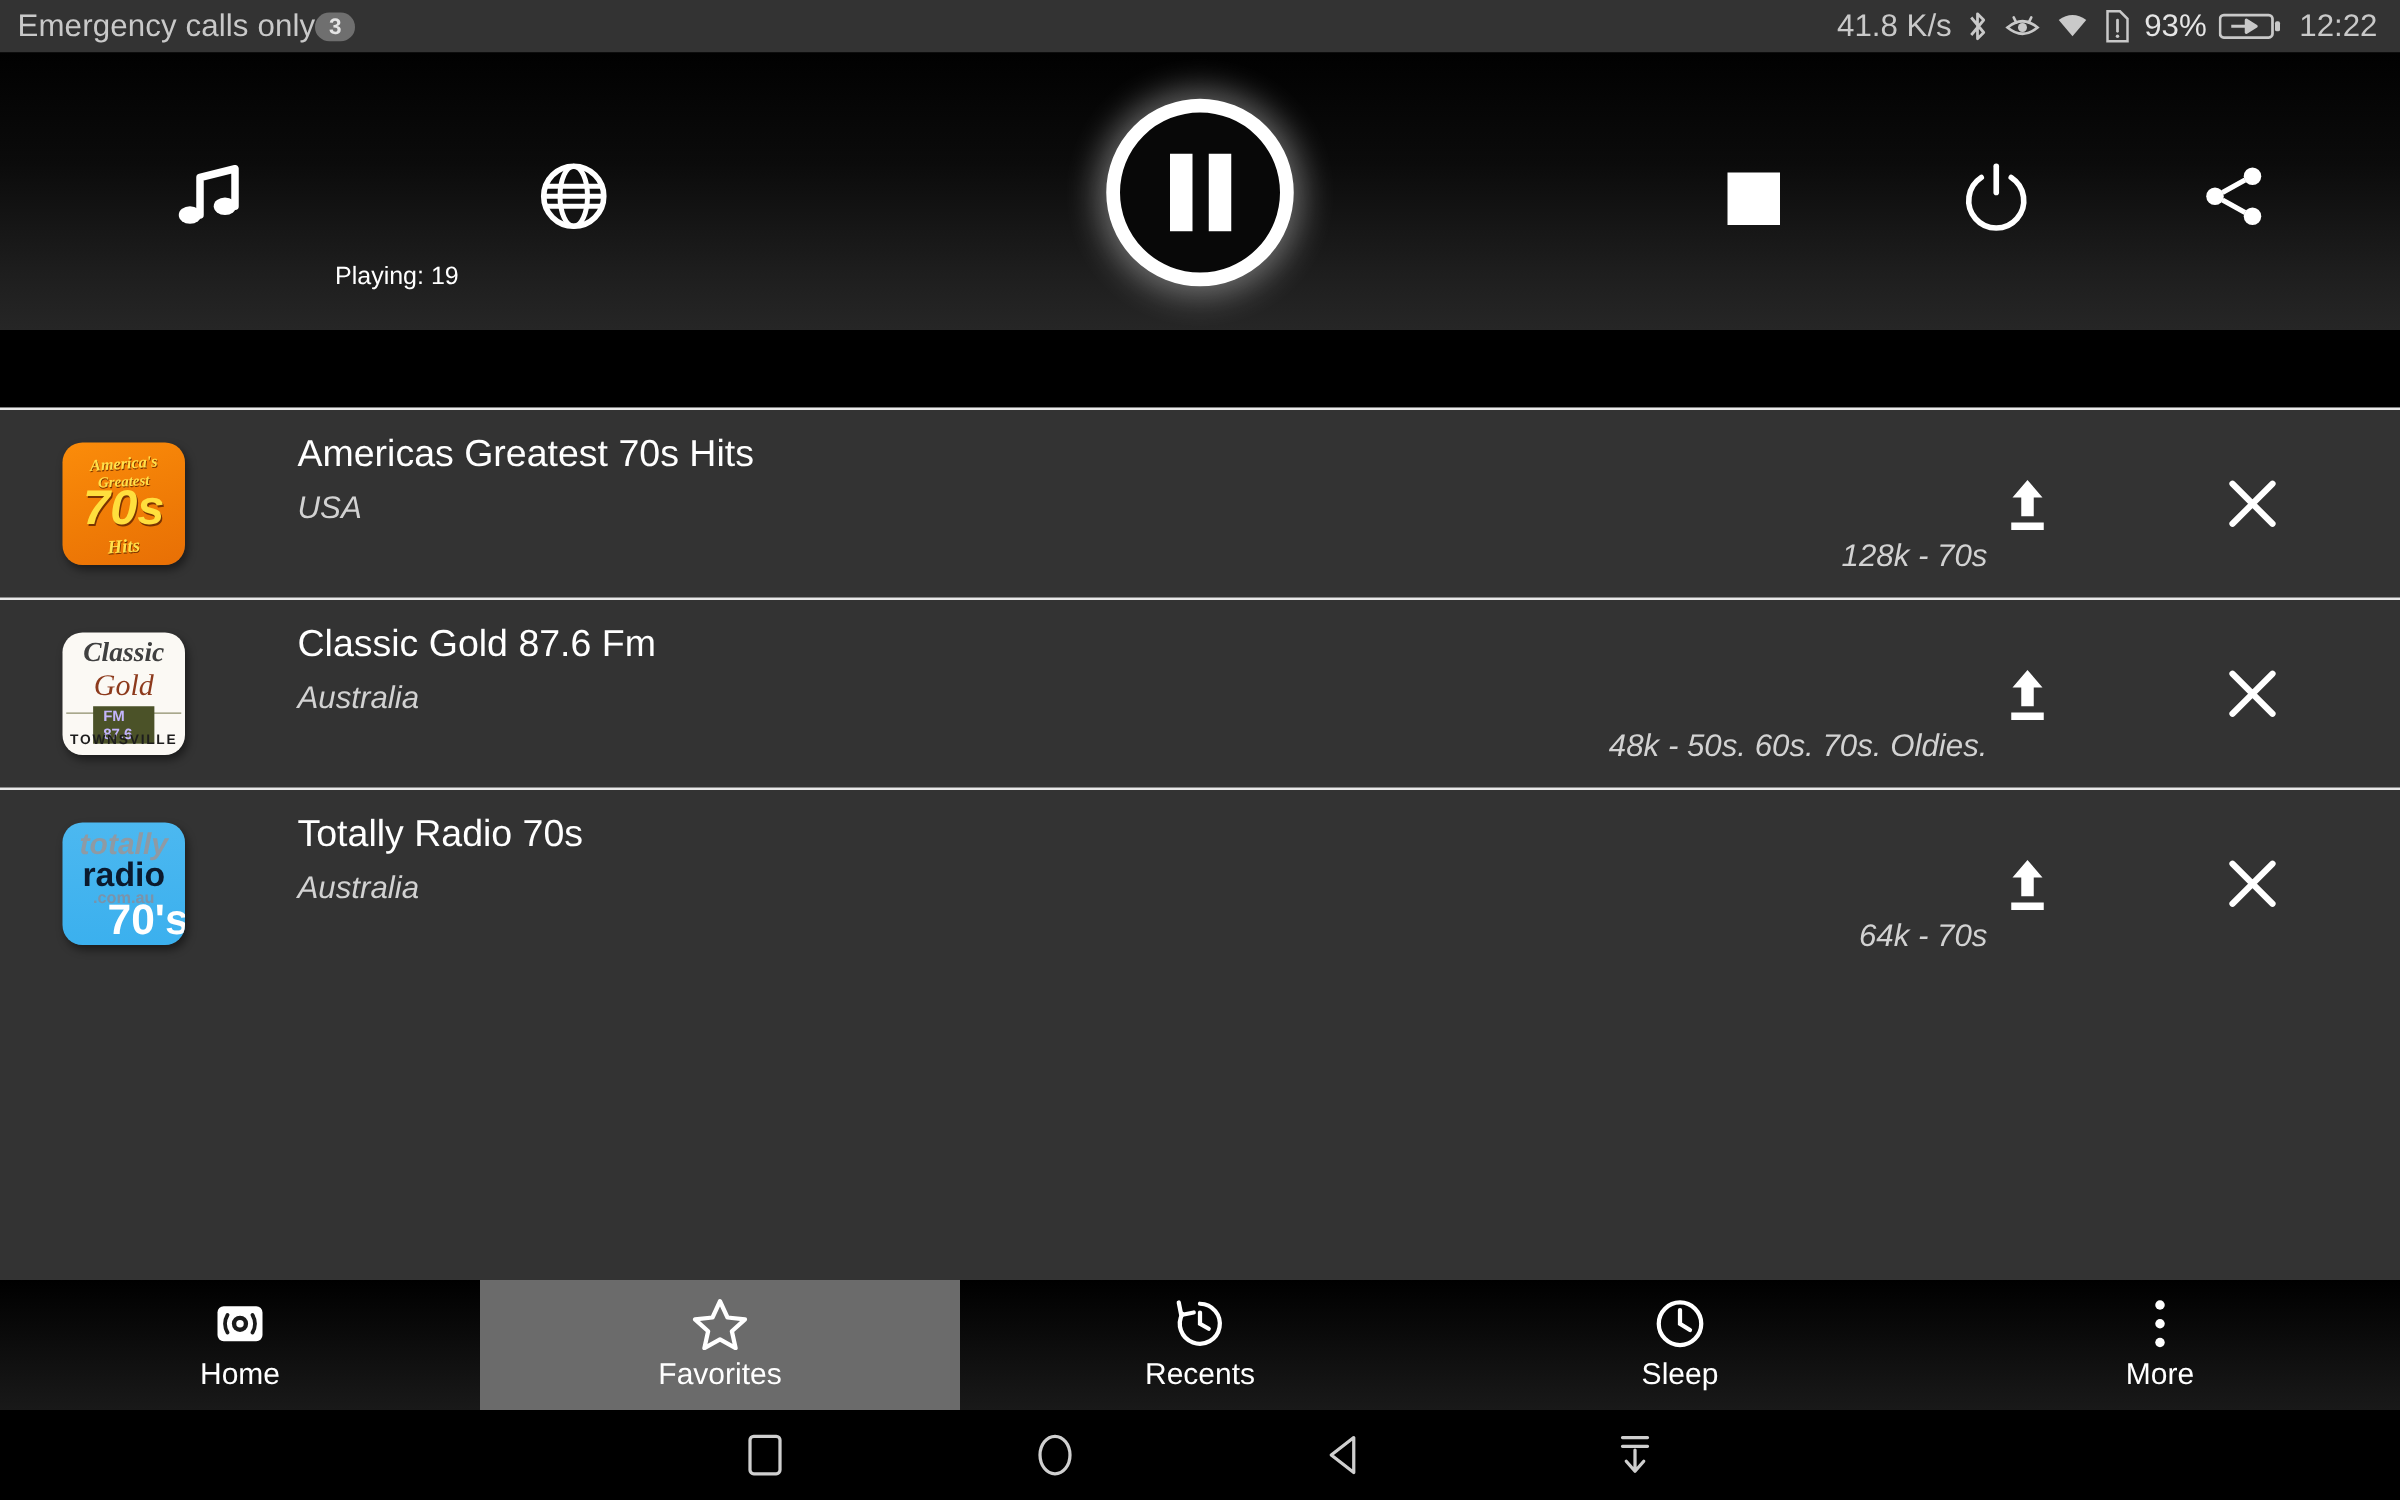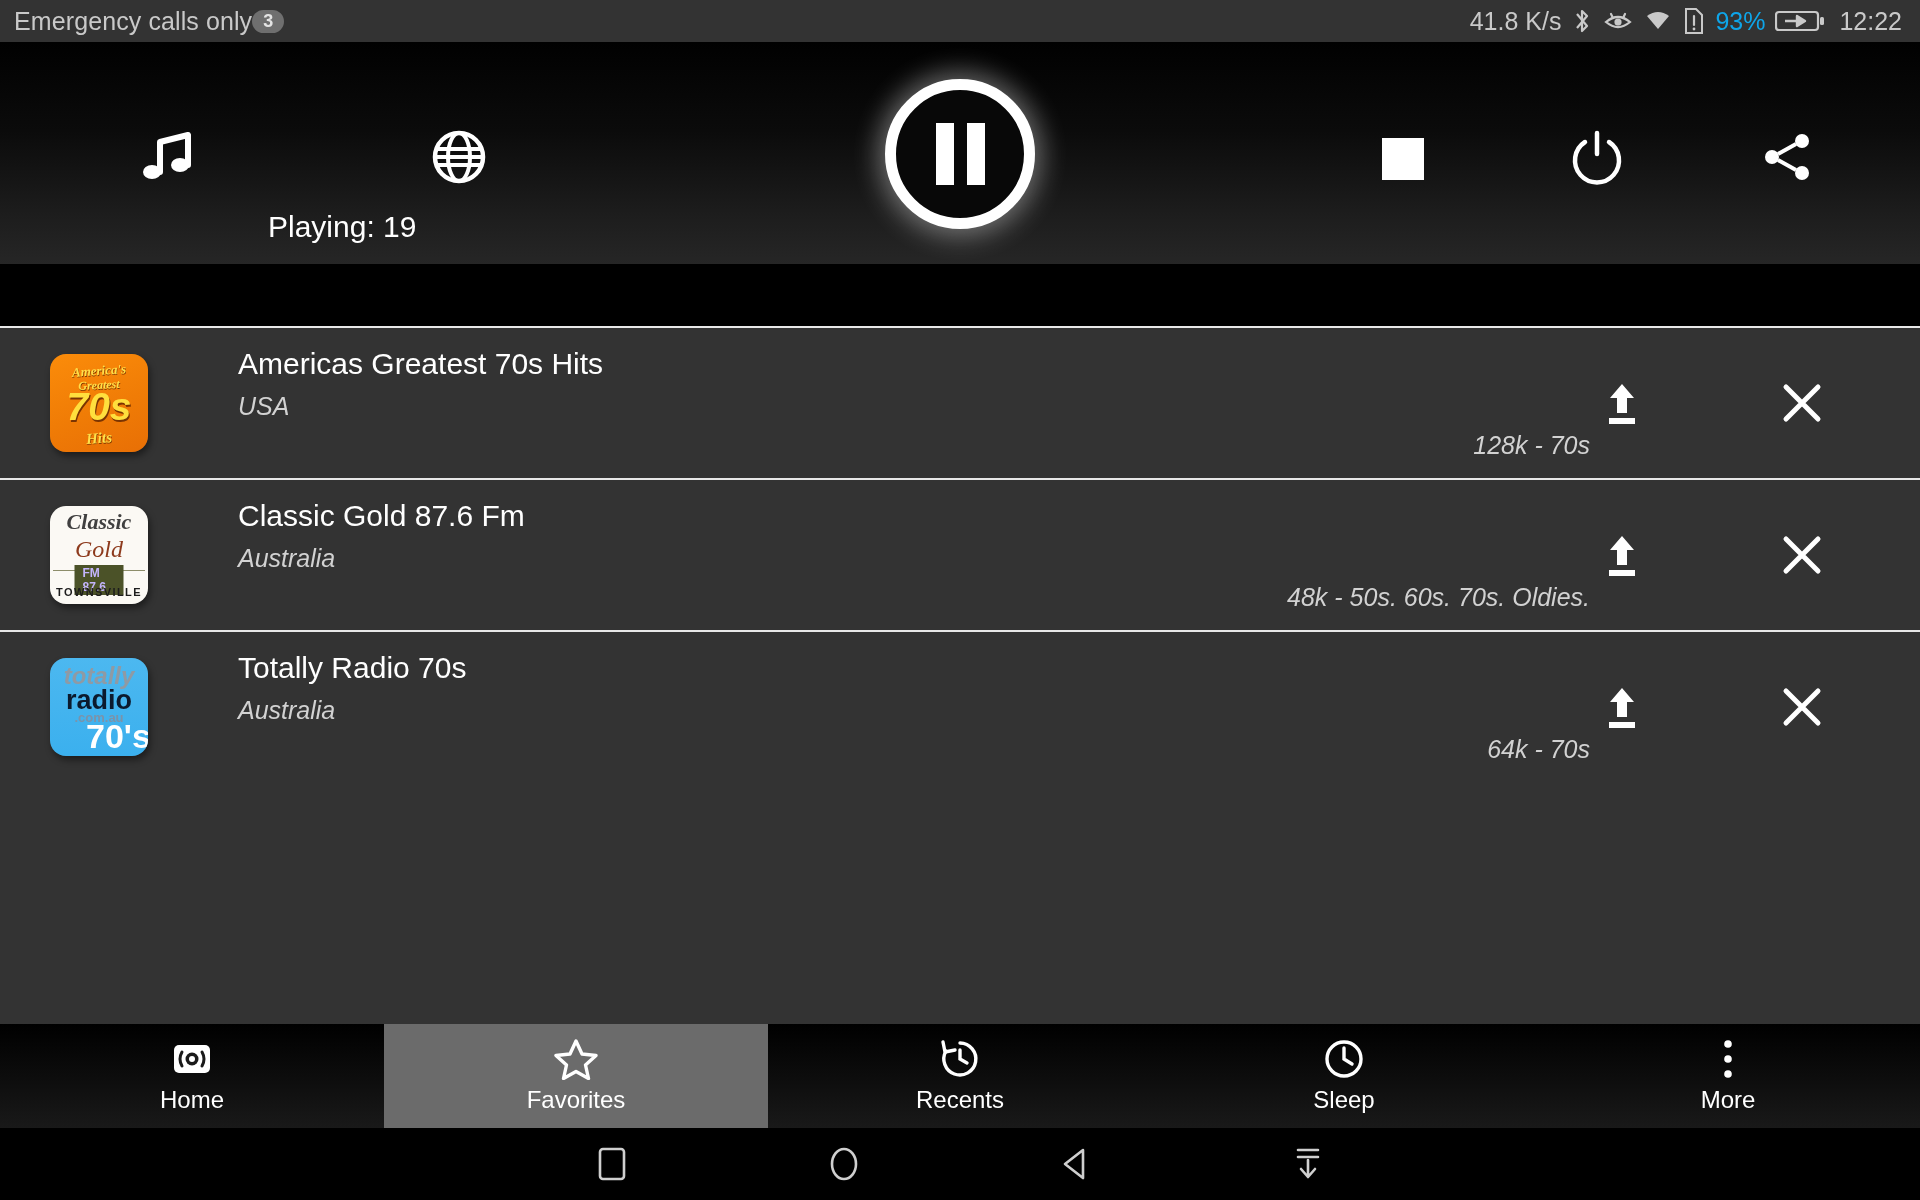--- a/index.html
+++ b/index.html
@@ -51,21 +51,21 @@
     line-height: 1;
   }
   .sb-right {
     display: flex;
     align-items: center;
     gap: 10px;
     color: #c9c9c9;
     font-size: 25px;
   }
   .sb-right .ico { display: flex; align-items: center; }
-  .sb-pct { font-size: 25px; color: #0ea5e9; }
+  .sb-pct { font-size: 25px; color: #e5e5e5; }
   .sb-time { font-size: 25px; color: #c9c9c9; margin-left: 4px; }
 
   
   .player {
     position: absolute;
     top: 42px; left: 0;
     width: 1920px;
     height: 222px;
     background: linear-gradient(to bottom, #010101 0%, #0b0b0b 40%, #1d1d1d 78%, #262626 100%);
   }
@@ -76,21 +76,21 @@
     justify-content: center;
     color: #ffffff;
   }
   .music-note { left: 132px; top: 80px; width: 70px; height: 70px; }
   .globe-icon { left: 424px; top: 80px; width: 70px; height: 70px; }
   .playing-text {
     position: absolute;
     left: 268px;
     top: 168px;
     color: #ffffff;
-    font-size: 30px;
+    font-size: 20px;
     white-space: nowrap;
   }
   .pause-btn {
     position: absolute;
     left: 880px;
     top: 32px;
     width: 160px;
     height: 160px;
     display: flex;
     align-items: center;

